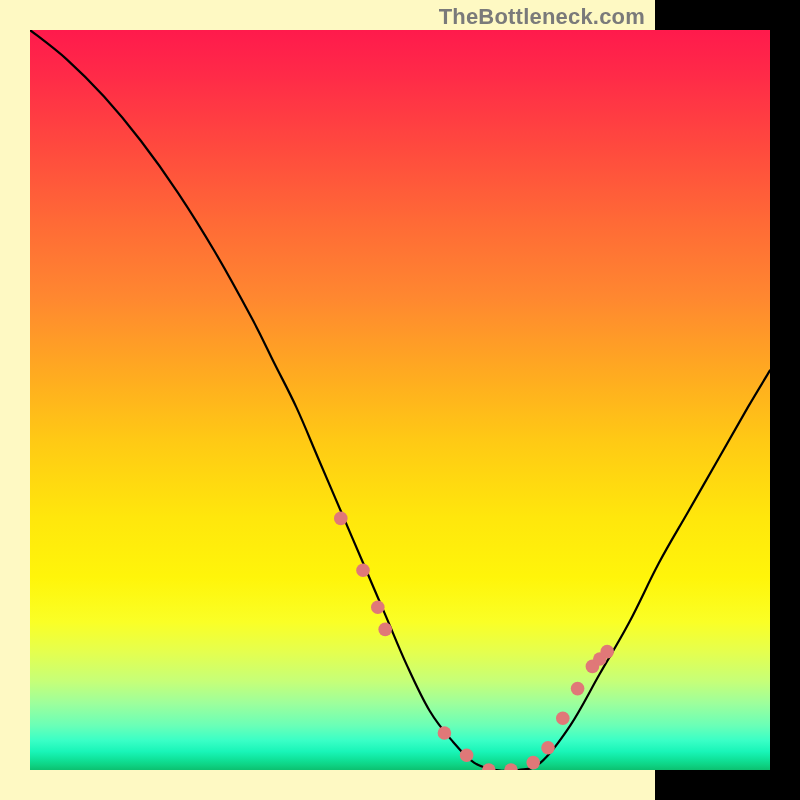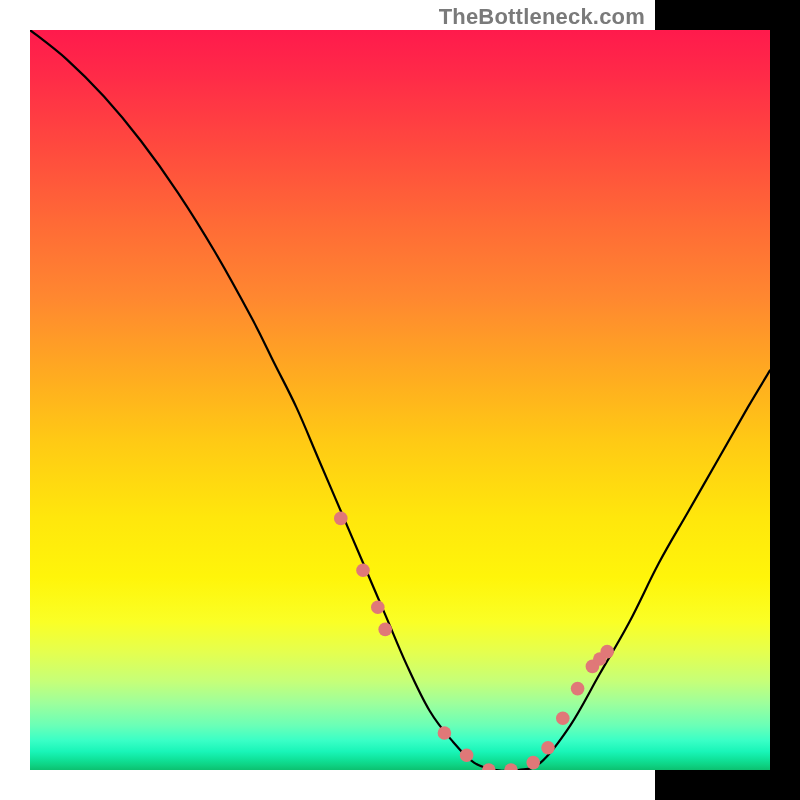--- a/index.html
+++ b/index.html
@@ -7,21 +7,21 @@
     padding: 0;
     width: 800px;
     height: 800px;
     background: #000;
     overflow: hidden;
   }
   .stage {
     position: relative;
     width: 655px;
     height: 800px;
-    background: #ffffff;
+    background: #fef9c3;
   }
   .plot {
     position: absolute;
     left: 30px;
     top: 30px;
     width: 740px;
     height: 740px;
     background: linear-gradient(
       to bottom,
       #ff1a4c 0%,

